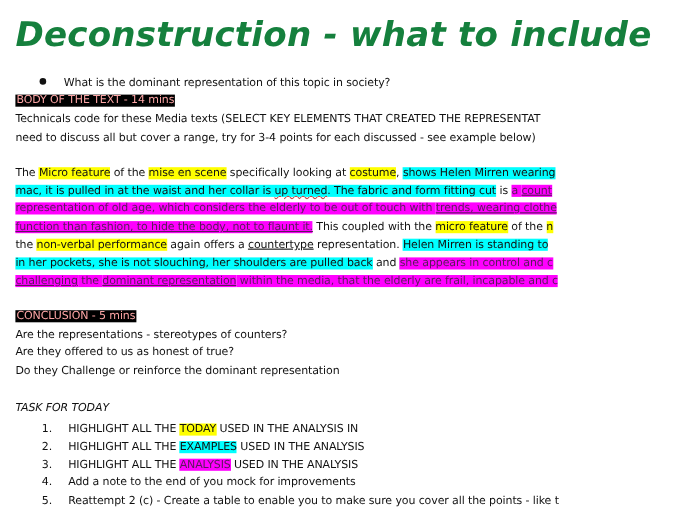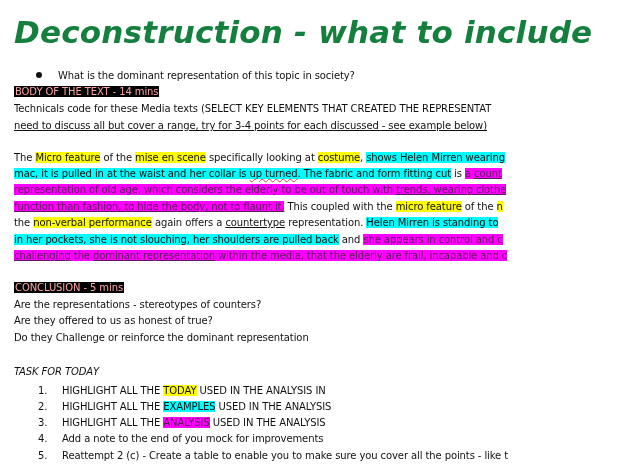--- a/index.html
+++ b/index.html
@@ -38,21 +38,21 @@
 
   <div class="line bullet-line" style="top:68px;">
     <span class="bullet-dot"></span><span>What is the dominant representation of this topic in society?</span>
   </div>
 
   <div class="line" style="top:84px;">
     <span class="heading-bar">BODY OF THE TEXT - 14 mins</span>
   </div>
 
   <div class="line" style="top:101px;">Technicals code for these Media texts (SELECT KEY ELEMENTS THAT CREATED THE REPRESENTAT</div>
-  <div class="line" style="top:118px;text-decoration:underline;">need to discuss all but cover a range, try for 3-4 points for each discussed - see example below)</div>
+  <div class="line" style="top:118px;">need to discuss all but cover a range, try for 3-4 points for each discussed - see example below)</div>
 
   <div class="line" style="top:150px;text-align:right;">
     <span>The </span><span class="hl-y">Micro feature</span><span> of the </span><span class="hl-y">mise en scene</span><span> specifically looking at </span><span class="hl-y">costume</span><span>, </span><span class="hl-c">shows Helen Mirren wearing</span>
   </div>
 
   <div class="line" style="top:166px;">
     <span class="hl-c">mac, it is pulled in at the waist and her collar is </span><span class="hl-c u sq">up turned</span><span class="hl-c">.  The fabric and form fitting cut</span><span> is </span><span class="hl-m">a </span><span class="hl-m u">count</span>
   </div>
 
   <div class="line" style="top:182px;">

